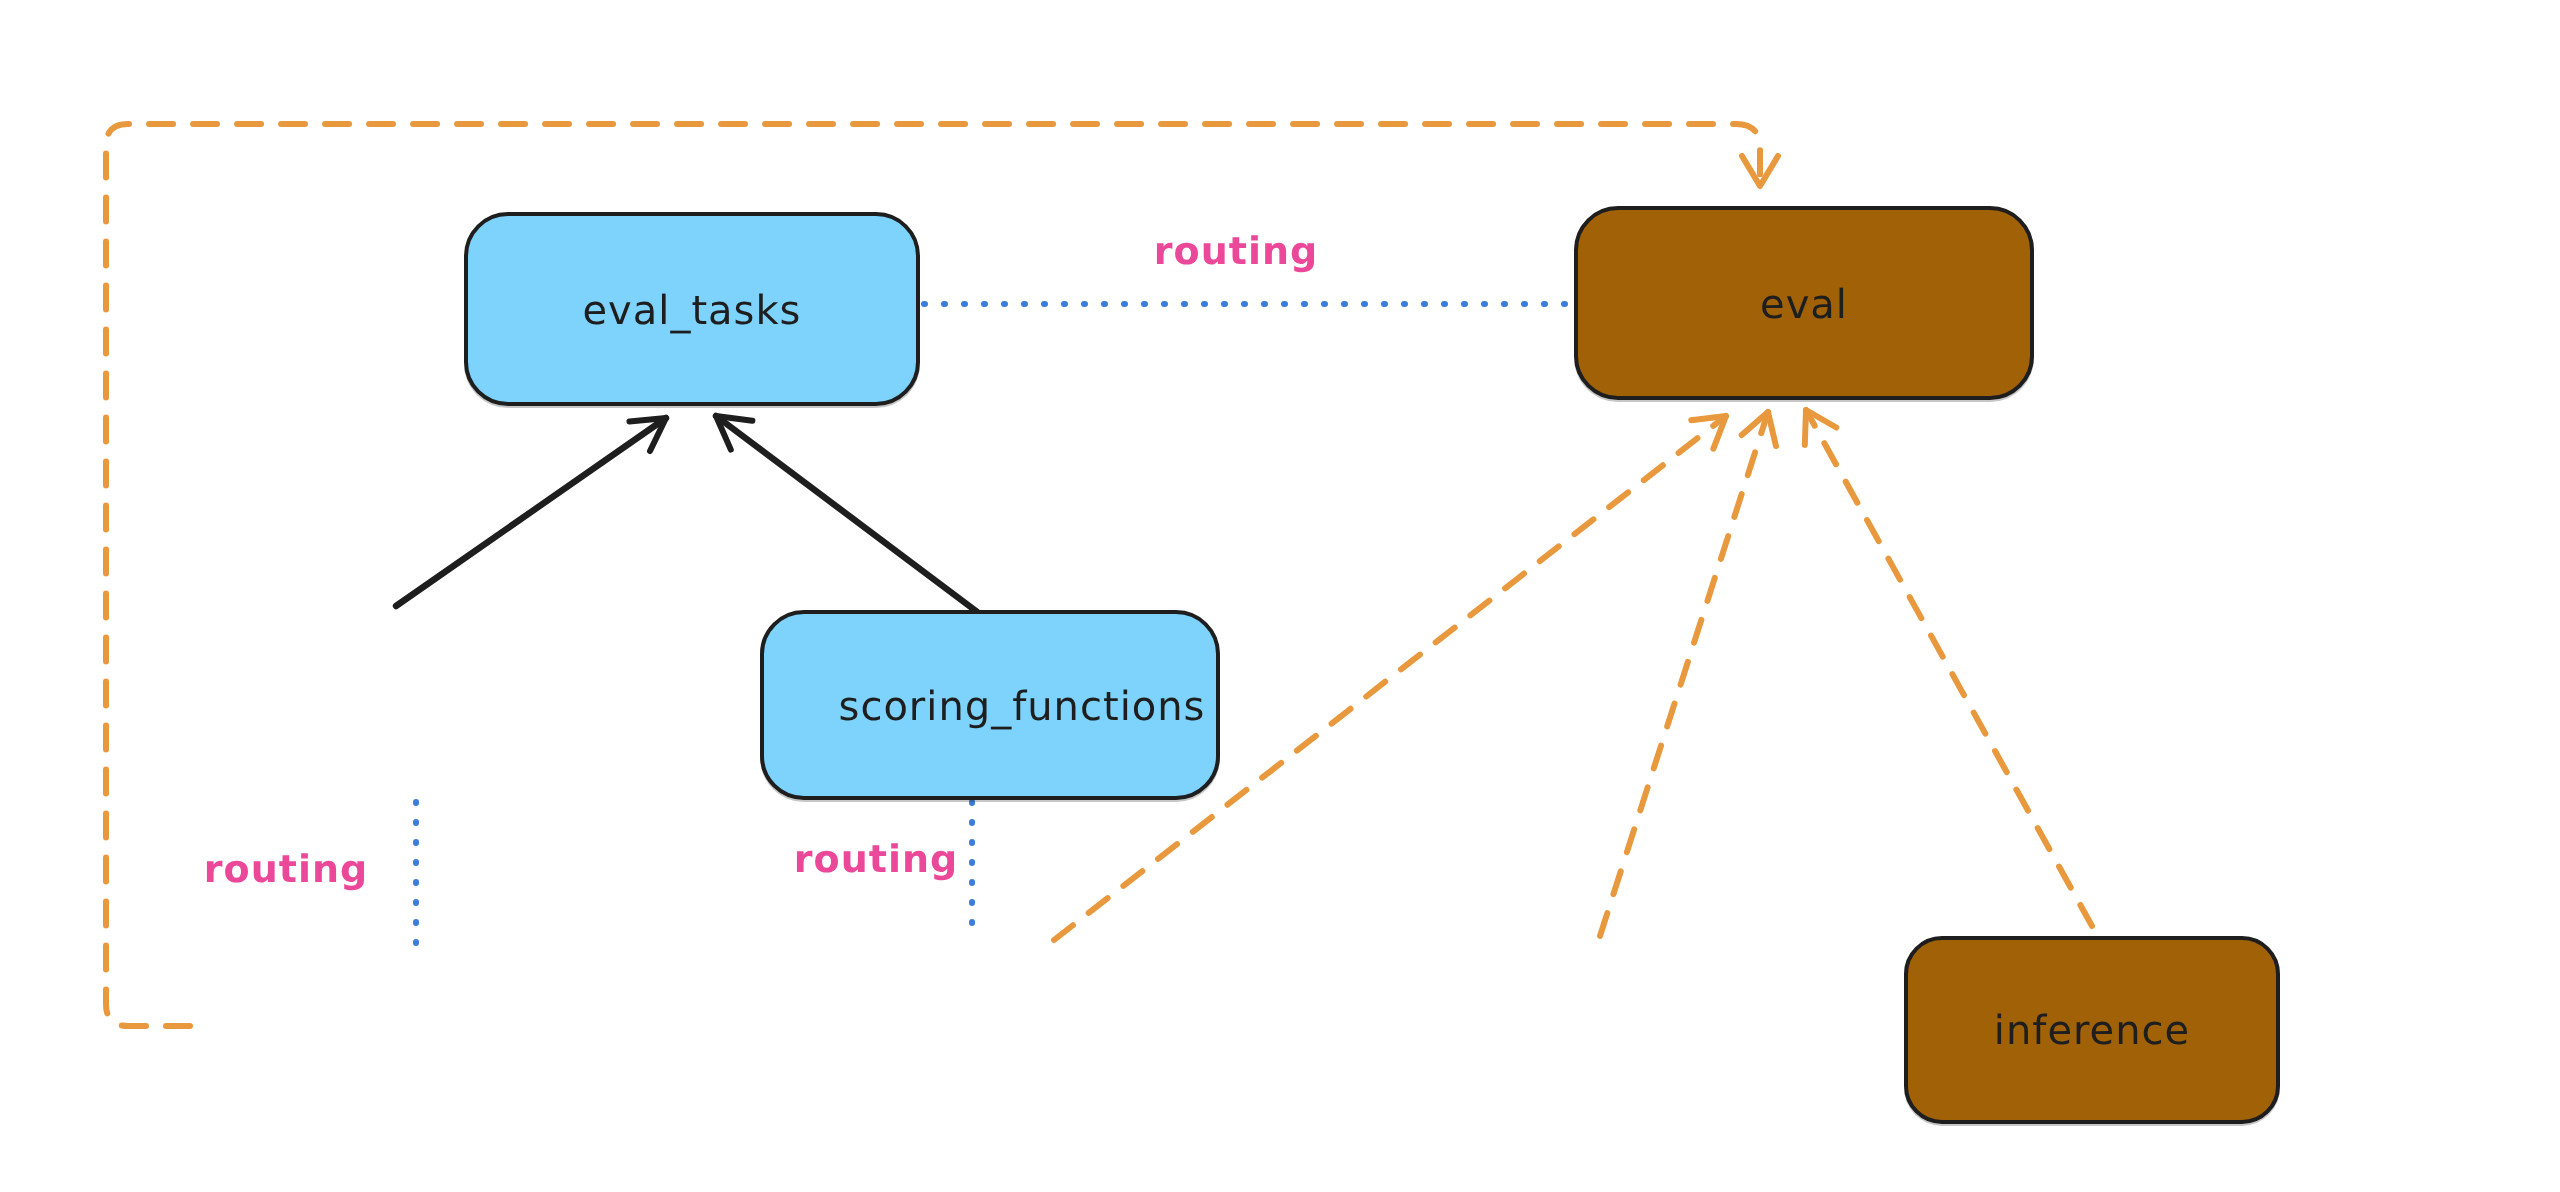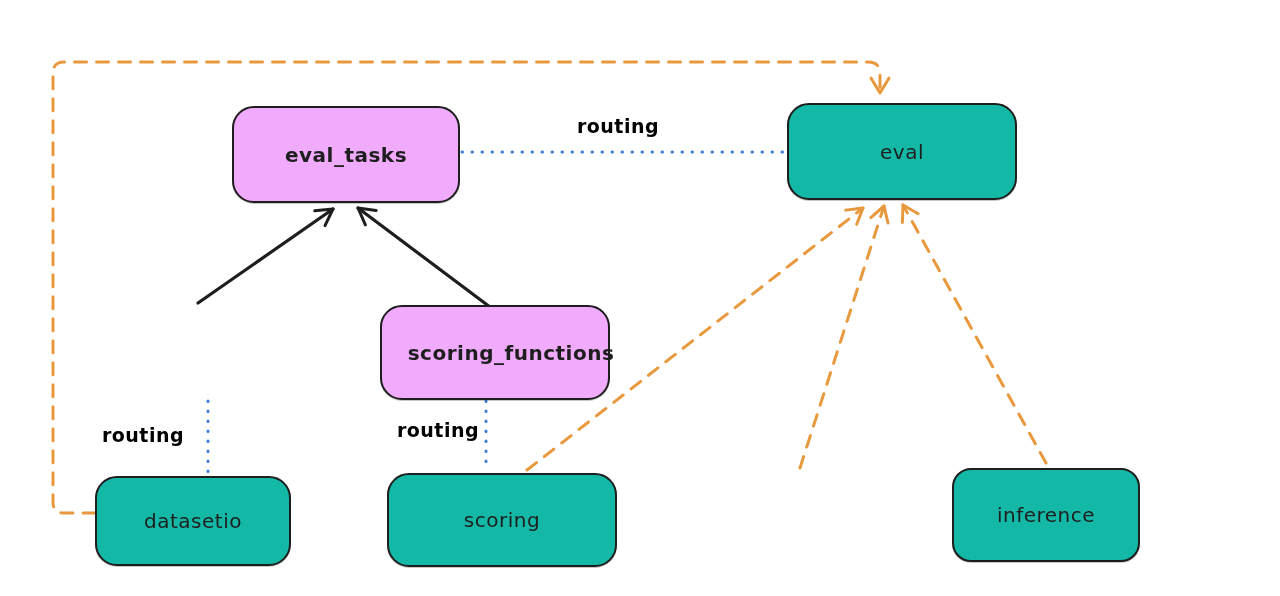--- a/index.html
+++ b/index.html
@@ -27,37 +27,37 @@
     border: 2.5px solid #1e1e1e;
     border-radius: 22px;
     display: flex;
     align-items: center;
     justify-content: center;
     color: #1e1e1e;
     font-size: 20px;
     letter-spacing: 0.5px;
     box-shadow: 0 1px 0 rgba(30,30,30,0.25);
   }
-  .node.api      { background: #f0abfc; font-weight: bold; }
-  .node.provider { background: #14b8a6; }
+  .node.api      { background: #7dd3fc; }
+  .node.provider { background: #a16207; }
 
   .node-eval-tasks        { left: 232px; top: 106px; width: 228px; height: 97px; }
   .node-eval              { left: 787px; top: 103px; width: 230px; height: 97px; }
   .node-datasets          { left:  98px; top: 305px; width: 220px; height: 95px; }
   .node-scoring-functions { left: 380px; top: 305px; width: 230px; height: 95px; padding-left: 32px; }
   .node-datasetio         { left:  95px; top: 476px; width: 196px; height: 90px; }
   .node-scoring           { left: 387px; top: 473px; width: 230px; height: 94px; }
   .node-agents            { left: 697px; top: 470px; width: 188px; height: 97px; }
   .node-inference         { left: 952px; top: 468px; width: 188px; height: 94px; border-radius: 19px; }
 
   .edge-label {
     position: absolute;
     width: 120px;
     text-align: center;
-    color: #000000;
+    color: #ec4899;
     font-size: 19px;
     font-weight: bold;
     letter-spacing: 0.5px;
   }
   .edge-label-top      { left: 558px; top: 115px; }
   .edge-label-datasets { left:  83px; top: 424px; }
   .edge-label-scoring  { left: 378px; top: 419px; }
 </style>
 </head>
 <body>
@@ -89,26 +89,20 @@
 
   <div class="node api node-eval-tasks">
     <span>eval_tasks</span>
   </div>
   <div class="node provider node-eval">
     <span>eval</span>
   </div>
   <div class="node api node-scoring-functions">
     <span>scoring_functions</span>
   </div>
-  <div class="node provider node-datasetio">
-    <span>datasetio</span>
-  </div>
-  <div class="node provider node-scoring">
-    <span>scoring</span>
-  </div>
   <div class="node provider node-inference">
     <span>inference</span>
   </div>
 
   <div class="edge-label edge-label-top">routing</div>
   <div class="edge-label edge-label-datasets">routing</div>
   <div class="edge-label edge-label-scoring">routing</div>
 
 </div>
 

